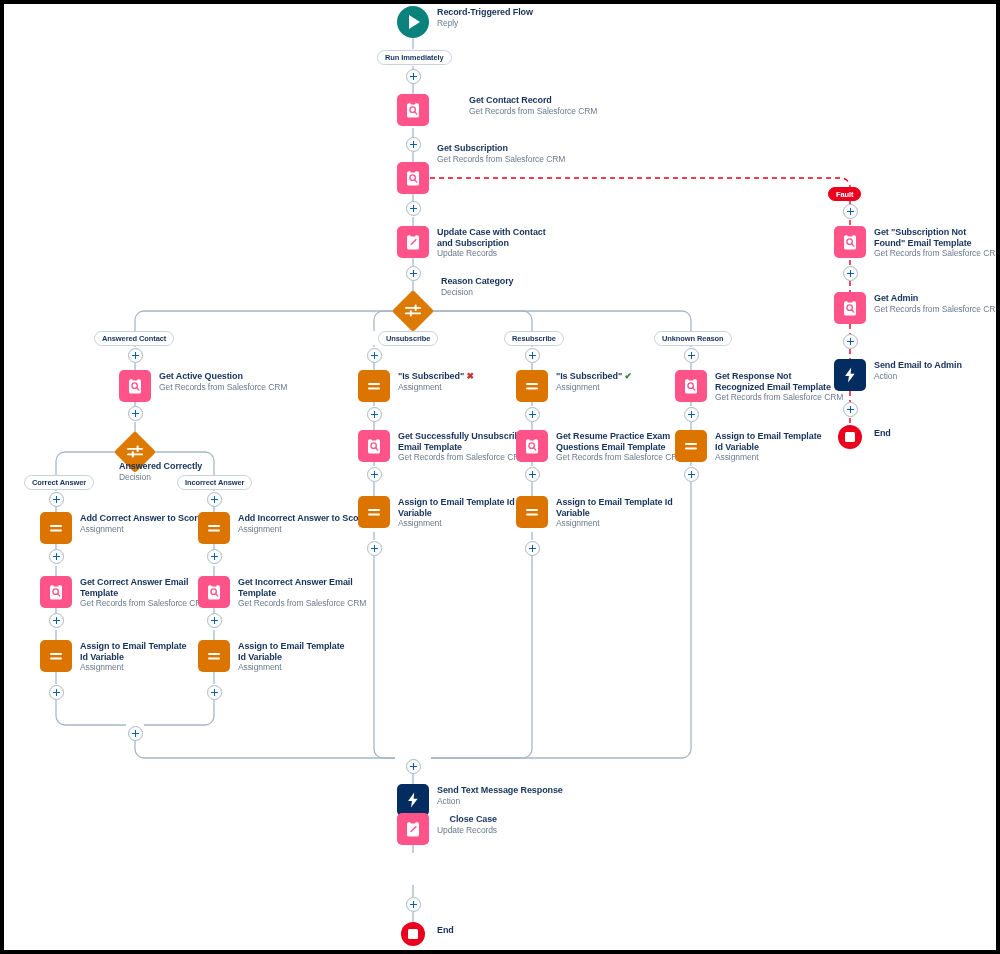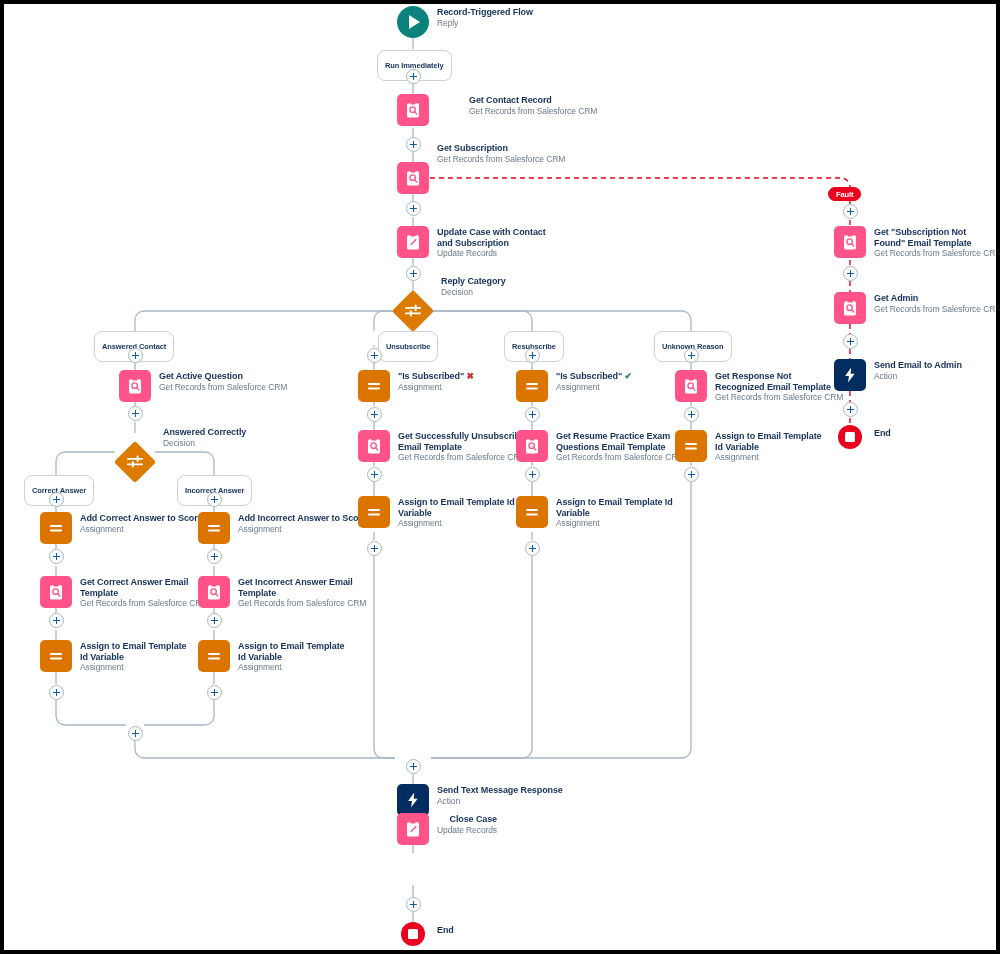--- a/index.html
+++ b/index.html
@@ -130,21 +130,21 @@
     content: "";
     position: absolute;
     background: #0b5cab;
   }
   .plus::before { width: 7px; height: 1.4px; }
   .plus::after  { width: 1.4px; height: 7px; }
 
   
   .pill {
     position: absolute;
-    height: 31px;
+    height: 15px;
     border: 1px solid #c9d2dc;
     border-radius: 8px;
     background: #ffffff;
     display: flex; align-items: center; justify-content: center;
     padding: 0 7px;
     font-size: 7.5px;
     font-weight: bold;
     color: #16325c;
     letter-spacing: -0.1px;
     white-space: nowrap;
@@ -319,21 +319,21 @@
     <div class="shape diamond-wrap">
       <div class="diamond" style="position:absolute; left:7px; top:7px;"></div>
       <svg class="diamond-glyph" viewBox="0 0 24 20">
         <rect x="2" y="5" width="20" height="2.2" rx="1.1" fill="#fff"></rect>
         <rect x="2" y="12" width="20" height="2.2" rx="1.1" fill="#fff"></rect>
         <rect x="14" y="2" width="2.6" height="8" rx="1.3" fill="#fff"></rect>
         <rect x="8" y="9" width="2.6" height="8" rx="1.3" fill="#fff"></rect>
       </svg>
     </div>
     <div class="labels" style="margin-left:6px; padding-top:-2px; position:relative; top:-14px;">
-      <div class="lbl-title">Reply Category</div>
+      <div class="lbl-title">Reason Category</div>
       <div class="lbl-sub">Decision</div>
     </div>
   </div>
 
   <div class="pill" style="left:90px; top:327px;">Answered Contact</div>
   <div class="pill" style="left:342px; top:327px;margin-left:32px;">Unsubscribe</div>
   <div class="pill" style="left:500px; top:327px;">Resubscribe</div>
   <div class="pill" style="left:650px; top:327px;">Unknown Reason</div>
 
   <div class="plus" style="left:124px; top:344px;"></div>
@@ -350,21 +350,21 @@
         <line x1="14.2" y1="14.2" x2="17" y2="17.5" stroke="#ff538a" stroke-width="1.8" stroke-linecap="round"></line>
       </svg>
     </div>
     <div class="labels">
       <div class="lbl-title">Get Active Question</div>
       <div class="lbl-sub">Get Records from Salesforce CRM</div>
     </div>
   </div>
   <div class="plus" style="left:124px; top:402px;"></div>
 
-  <div class="node" style="left:109px; top:436px;">
+  <div class="node" style="left:109px; top:426px;flex-direction:column;">
     <div class="shape diamond-wrap">
       <div class="diamond" style="position:absolute; left:7px; top:7px;"></div>
       <svg class="diamond-glyph" viewBox="0 0 24 20">
         <rect x="2" y="5" width="20" height="2.2" rx="1.1" fill="#fff"></rect>
         <rect x="2" y="12" width="20" height="2.2" rx="1.1" fill="#fff"></rect>
         <rect x="14" y="2" width="2.6" height="8" rx="1.3" fill="#fff"></rect>
         <rect x="8" y="9" width="2.6" height="8" rx="1.3" fill="#fff"></rect>
       </svg>
     </div>
     <div class="labels" style="margin-left:6px; position:relative; top:-14px;">

